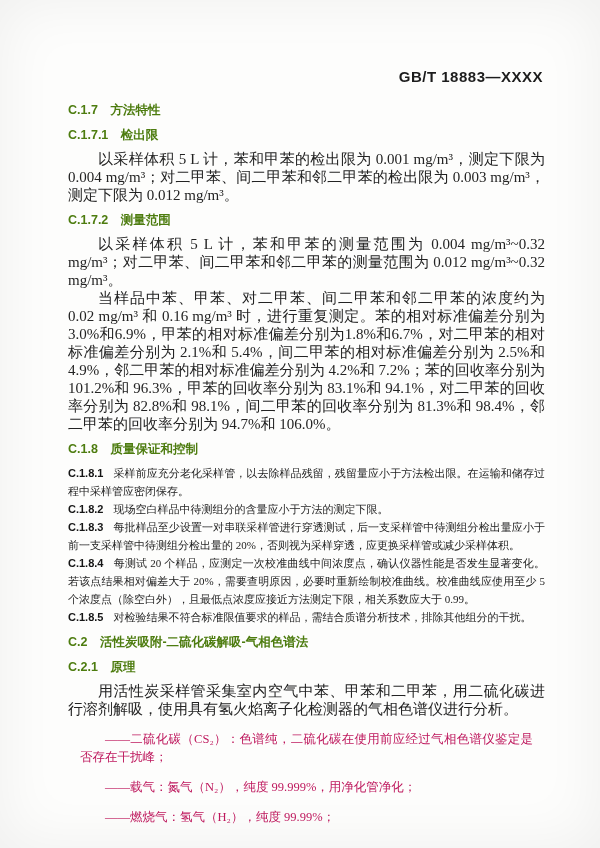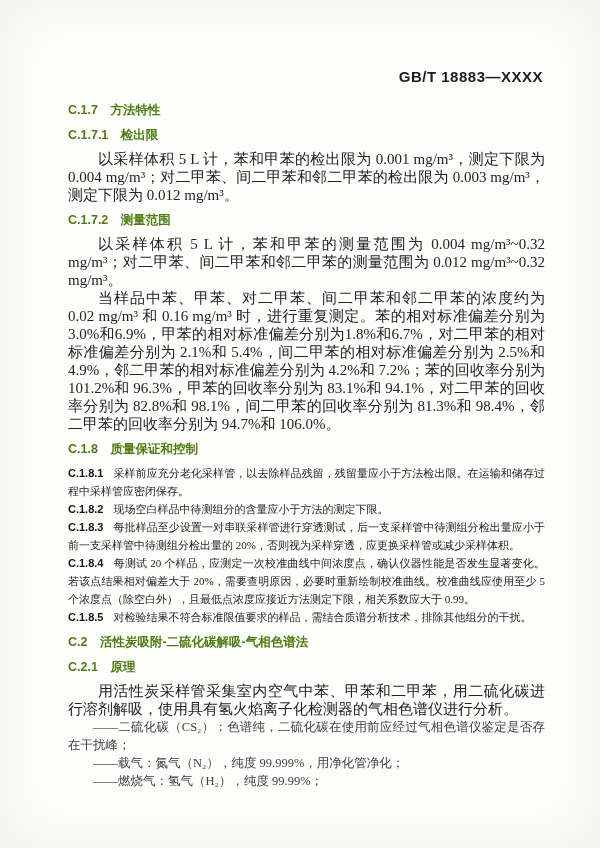--- a/index.html
+++ b/index.html
@@ -56,22 +56,22 @@
     color: #151515;
     margin-right: 10px;
     white-space: nowrap;
   }
   .list-item {
     font-family: "Liberation Serif", serif;
     font-size: 12.5px;
     line-height: 18px;
     text-align: justify;
     text-indent: 2em;
-    margin: 0;
-    color: #404040;
+    margin: 12px;
+    color: #be185d;
   }
 </style>
 </head>
 <body>
 
 <div class="page">
 
   <div class="doc-header">GB/T 18883—XXXX</div>
 
   <div class="sec-heading">C.1.7　方法特性</div>

